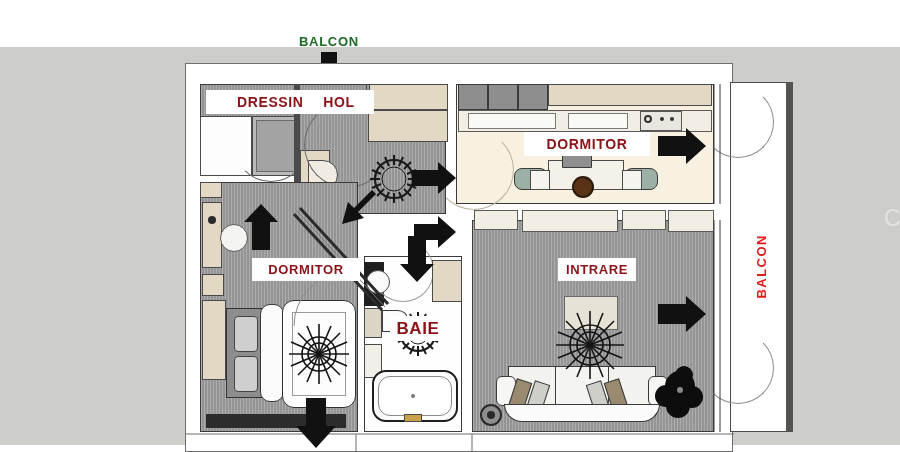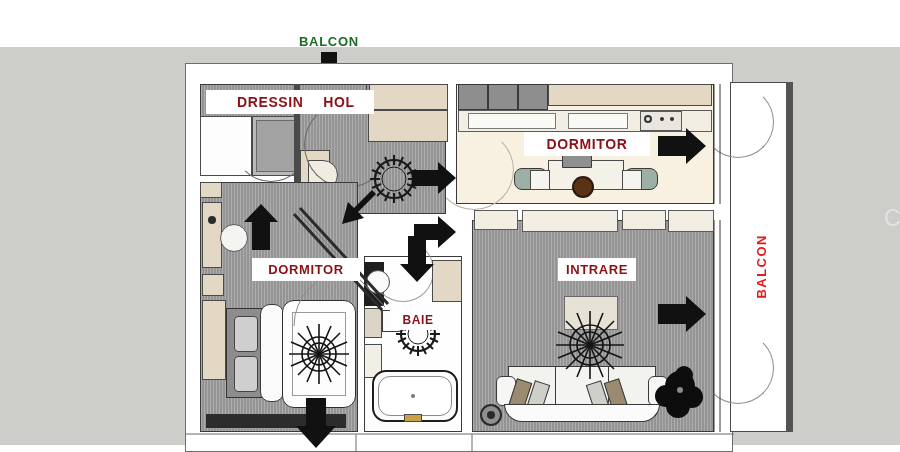--- a/index.html
+++ b/index.html
@@ -325,19 +325,19 @@
         <polygon points="472,72 500,72 500,64 520,82 500,100 500,92 472,92"></polygon>
 
         <polygon points="472,240 500,240 500,232 520,250 500,268 500,260 472,260"></polygon>
       </g>
     </svg>
 
     <div class="lbl" style="left:20px;top:26px;width:140px;font-size:14px;padding:5px 0;">DRESSING</div>
     <div class="lbl" style="left:118px;top:26px;width:70px;font-size:14px;padding:5px 0;">HOL</div>
     <div class="lbl" style="left:338px;top:68px;width:126px;font-size:14px;padding:5px 0;">DORMITOR</div>
     <div class="lbl" style="left:66px;top:194px;width:108px;font-size:13px;padding:5px 0;">DORMITOR</div>
-    <div class="lbl" style="left:204px;top:246px;width:56px;font-size:12px;padding:4px 0;">BAIE</div>
+    <div class="lbl" style="left:204px;top:252px;width:56px;font-size:17px;padding:4px 0;">BAIE</div>
     <div class="lbl" style="left:372px;top:194px;width:78px;font-size:13px;padding:5px 0;">INTRARE</div>
     <div class="lbl-balcon" style="left:568px;top:170px;">BALCON</div>
   </div>
 
 
 </div>
 
 </body></html>

